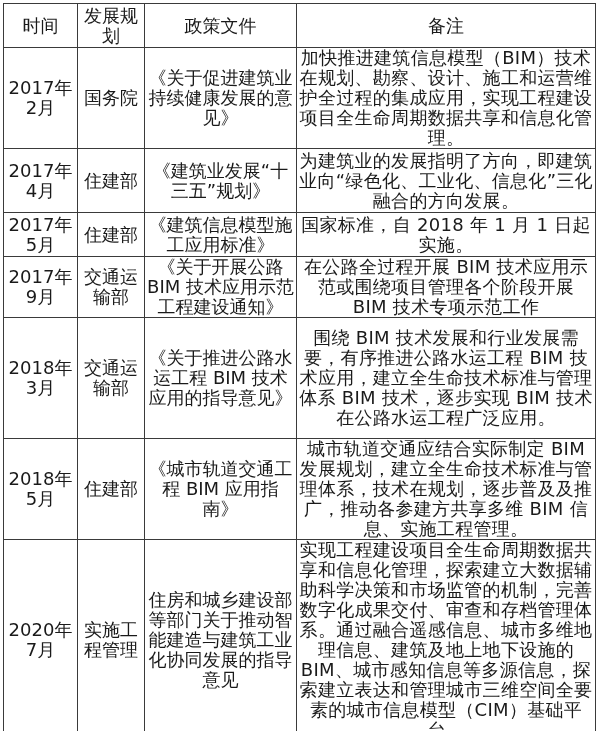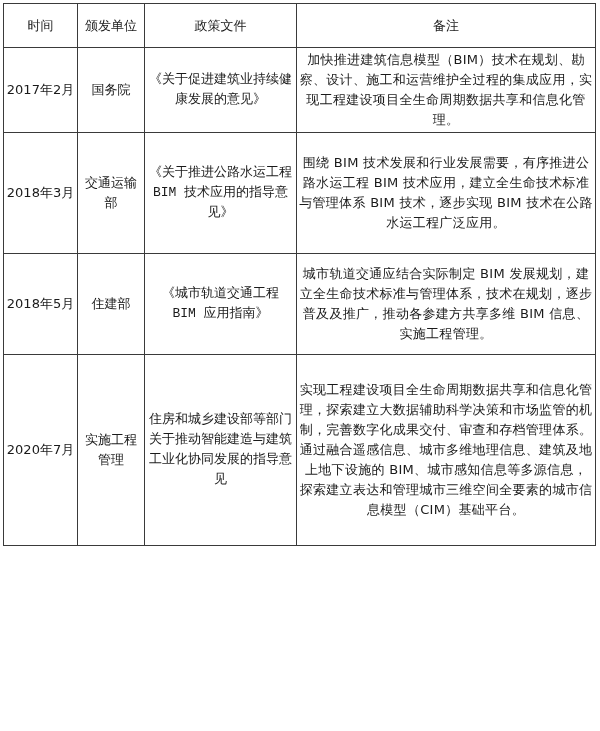--- a/index.html
+++ b/index.html
@@ -19,38 +19,38 @@
       position: absolute;
       left: 3px;
       top: 3px;
       border-collapse: collapse;
       table-layout: fixed;
       width: 592px;
     }
     table.policy td, table.policy th {
       border: 1.5px solid #3a3a3a;
       font-weight: normal;
-      font-size: 13px;
+      font-size: 18px;
       line-height: 20px;
       padding: 0 2px;
       vertical-align: middle;
       overflow: hidden;
       text-align: center;
     }
     col.c-time { width: 74px; }
     col.c-org { width: 67px; }
     col.c-doc { width: 152px; }
     col.c-note { width: 299px; }
     th, td.center { text-align: center; }
     td.note {
       text-align: left;
       padding: 0 3px 0 4px;
       letter-spacing: 0.3px;
     }
-    td.doc { padding: 0 4px; font-family: Liberation Mono, monospace; }
+    td.doc { padding: 0 4px; }
     tr.h-head { height: 44px; }
     tr.h-r1 { height: 85px; }
     tr.h-r2 { height: 64px; }
     tr.h-r3 { height: 44px; }
     tr.h-r4 { height: 57px; }
     tr.h-r5 { height: 121px; }
     tr.h-r6 { height: 101px; }
     tr.h-r7 { height: 191px; }
   </style>
 </head>
@@ -59,31 +59,49 @@
 <table class="policy">
   <colgroup>
     <col class="c-time">
       <col class="c-org">
       <col class="c-doc">
       <col class="c-note">
   </colgroup>
   <thead>
     <tr class="h-head">
       <th>时间</th>
-      <th>颁发单位</th>
+      <th>发展规划</th>
       <th>政策文件</th>
       <th>备注</th>
     </tr>
   </thead>
   <tbody>
     <tr class="h-r1">
       <td class="center">2017年2月</td>
       <td class="center">国务院</td>
       <td class="center doc">《关于促进建筑业持续健康发展的意见》</td>
       <td class="note">加快推进建筑信息模型（BIM）技术在规划、勘察、设计、施工和运营维护全过程的集成应用，实现工程建设项目全生命周期数据共享和信息化管理。</td>
+    </tr>
+    <tr class="h-r2">
+      <td class="center">2017年4月</td>
+      <td class="center">住建部</td>
+      <td class="center doc">《建筑业发展“十三五”规划》</td>
+      <td class="note">为建筑业的发展指明了方向，即建筑业向“绿色化、工业化、信息化”三化融合的方向发展。</td>
+    </tr>
+    <tr class="h-r3">
+      <td class="center">2017年5月</td>
+      <td class="center">住建部</td>
+      <td class="center doc">《建筑信息模型施工应用标准》</td>
+      <td class="note">国家标准，自 2018 年 1 月 1 日起实施。</td>
+    </tr>
+    <tr class="h-r4">
+      <td class="center">2017年9月</td>
+      <td class="center">交通运输部</td>
+      <td class="center doc">《关于开展公路 BIM 技术应用示范工程建设通知》</td>
+      <td class="note">在公路全过程开展 BIM 技术应用示范或围绕项目管理各个阶段开展 BIM 技术专项示范工作</td>
     </tr>
     <tr class="h-r5">
       <td class="center">2018年3月</td>
       <td class="center">交通运输部</td>
       <td class="center doc">《关于推进公路水运工程 BIM 技术应用的指导意见》</td>
       <td class="note">围绕 BIM 技术发展和行业发展需要，有序推进公路水运工程 BIM 技术应用，建立全生命技术标准与管理体系 BIM 技术，逐步实现 BIM 技术在公路水运工程广泛应用。</td>
     </tr>
     <tr class="h-r6">
       <td class="center">2018年5月</td>
       <td class="center">住建部</td>

